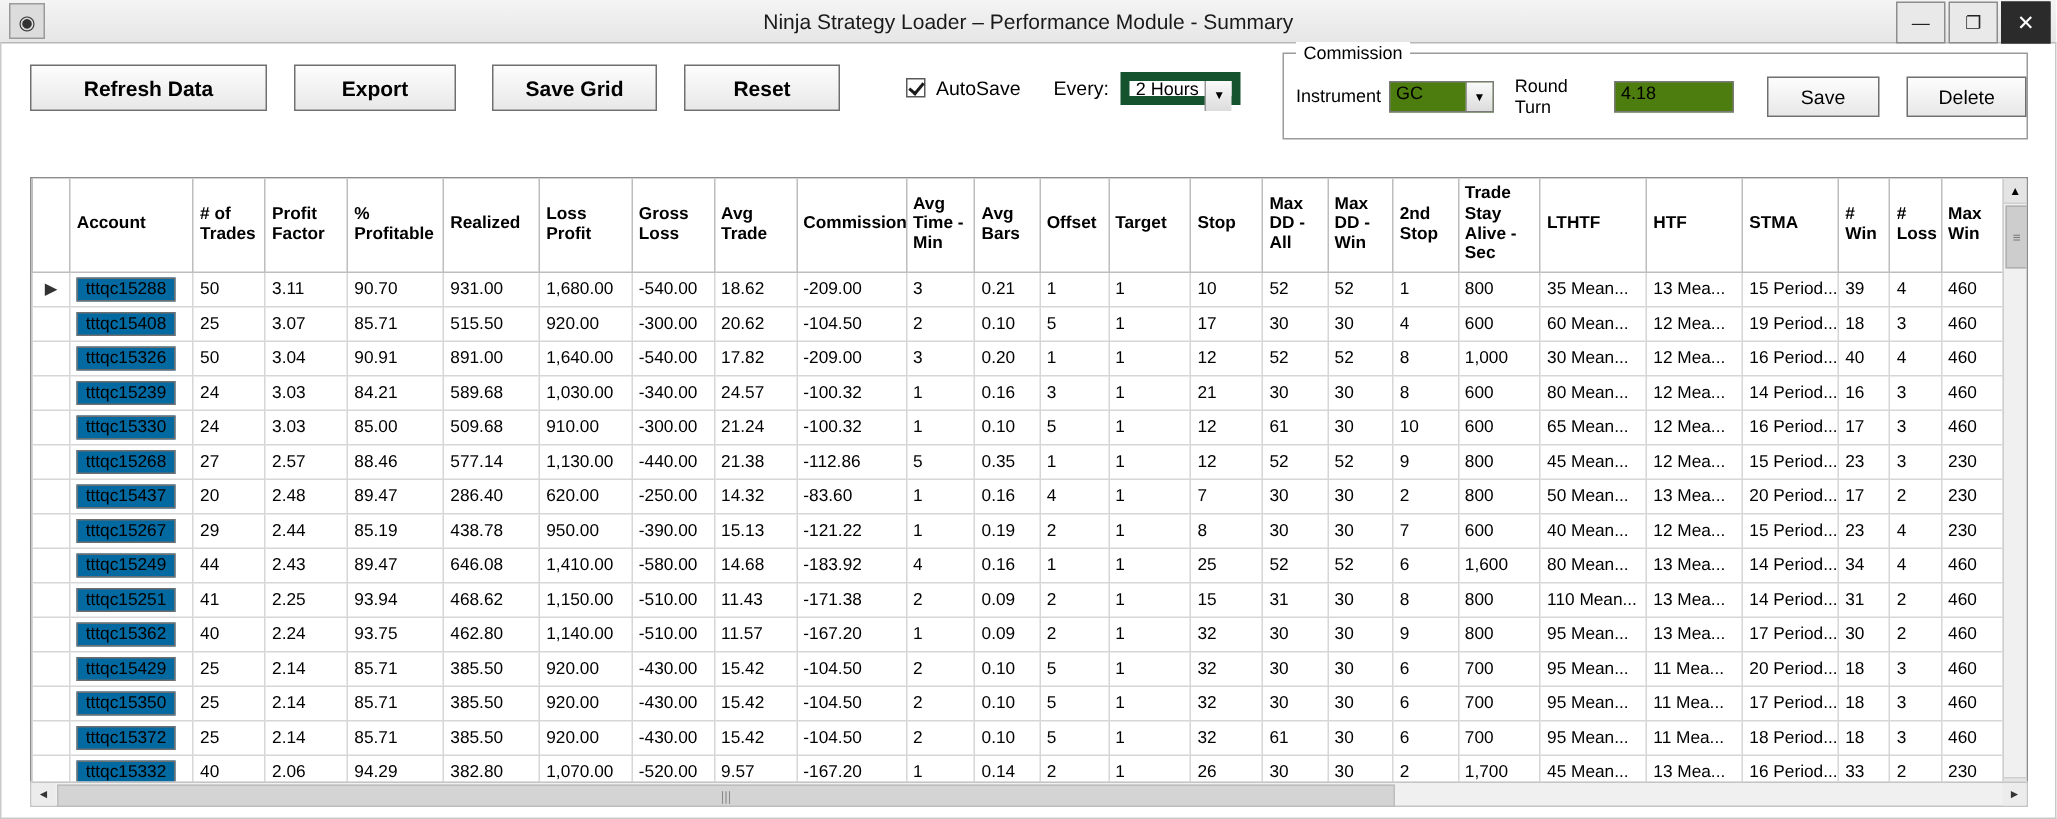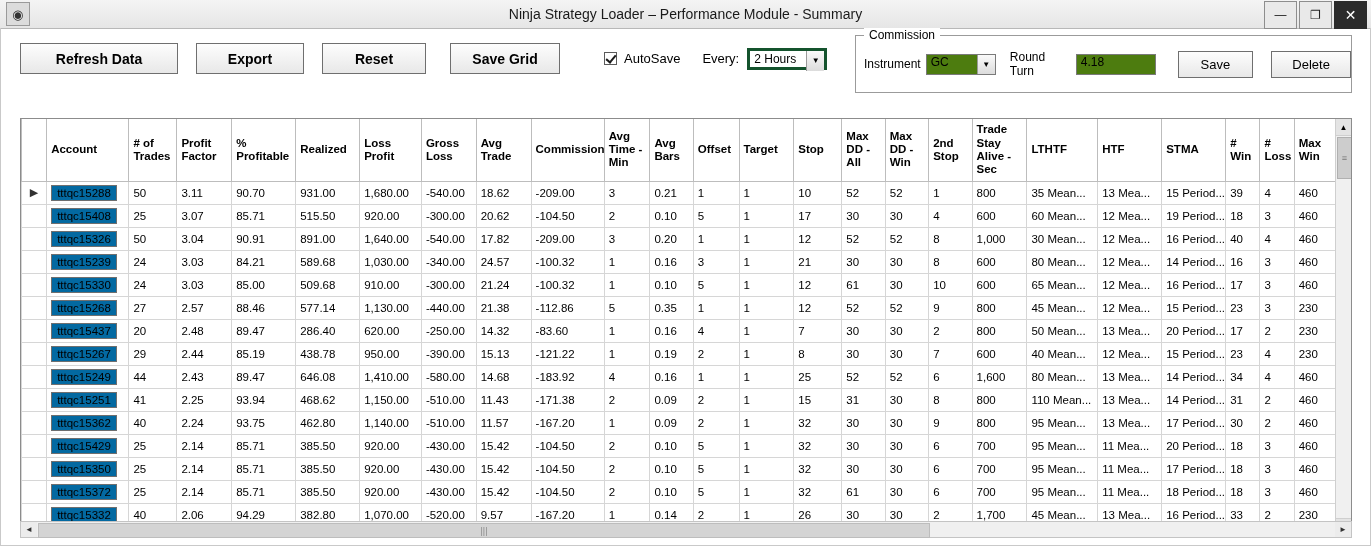--- a/index.html
+++ b/index.html
@@ -126,21 +126,21 @@
     border-width: 0 2px 2px 0;
     transform: rotate(40deg);
   }
   .autosave-label { font-size: 13px; }
 
   .every-label { margin-left: 22px; font-size: 13px; }
   .select {
     margin-left: 8px;
     width: 80px;
     height: 22px;
-    border: 3px solid #14532d;
+    border: 6px solid #14532d;
     background: #fff;
     font-size: 12px;
     display: flex;
     align-items: center;
     padding-left: 4px;
     box-sizing: border-box;
     position: relative;
   }
   .select .arrow {
     position: absolute;
@@ -338,22 +338,22 @@
     <div class="win-btn close">✕</div>
   </div>
 </div>
 
 <div class="window-border"></div>
 
 <div class="toolbar">
   <div class="tb-row">
     <div class="btn btn-refresh">Refresh Data</div>
     <div class="btn btn-export">Export</div>
+    <div class="btn btn-savegrid">Save Grid</div>
     <div class="btn btn-reset">Reset</div>
-    <div class="btn btn-savegrid">Save Grid</div>
 
     <div class="autosave-wrap">
       <div class="checkbox checked"></div>
       <div class="autosave-label">AutoSave</div>
     </div>
 
     <div class="every-label">Every:</div>
     <div class="select">
       <span>2 Hours</span>
       <span class="arrow">▼</span>

